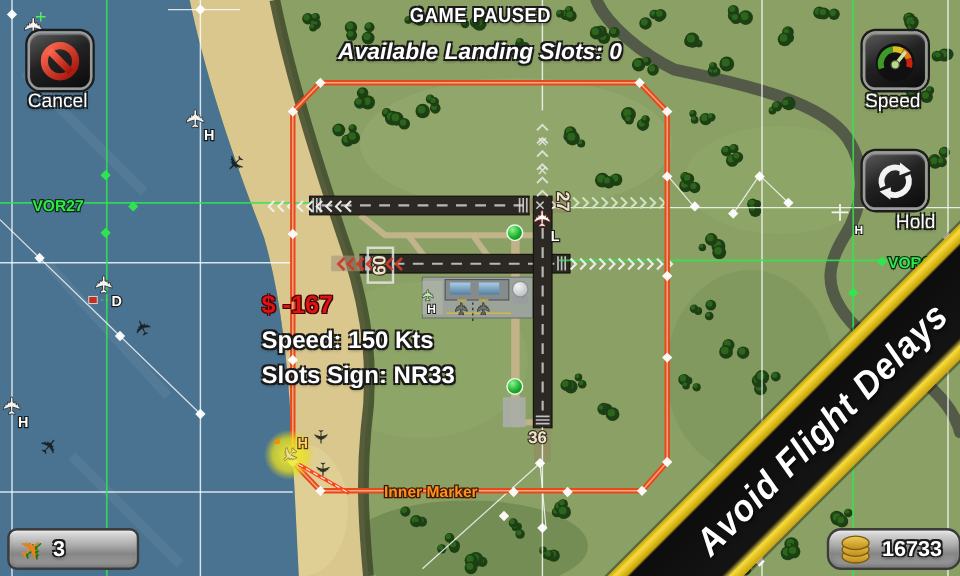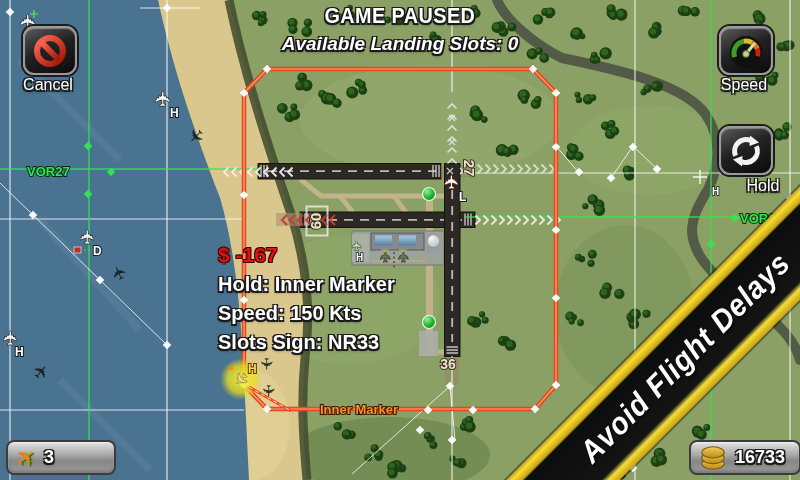--- a/index.html
+++ b/index.html
@@ -2,21 +2,21 @@
 <html><head>
 <meta charset="utf-8">
 <style>
   html,body{margin:0;padding:0;background:#111;}
   #screen{position:relative;width:800px;height:480px;overflow:hidden;
     font-family:"Liberation Sans",sans-serif;background:#4a7391;}
   #map{position:absolute;left:0;top:0;z-index:0;}
   .ol{color:#fff;text-shadow:-1.5px -1.5px 0 #1a1a1a,1.5px -1.5px 0 #1a1a1a,
       -1.5px 1.5px 0 #1a1a1a,1.5px 1.5px 0 #1a1a1a,0 2px 3px rgba(0,0,0,.55);}
   .hud{position:absolute;z-index:2;}
-  #title{left:0;right:0;top:3px;text-align:center;font-size:22px;font-weight:bold;}
+  #title{left:0;right:0;top:3px;text-align:center;font-size:17px;font-weight:bold;}
   #title span{display:inline-block;transform:scaleX(.9);letter-spacing:.5px;}
   #subtitle{left:0;right:0;top:33px;text-align:center;font-size:19px;font-weight:bold;font-style:italic;}
   .game-btn{position:absolute;z-index:3;width:50px;height:45px;border-radius:11px;
     background:linear-gradient(155deg,#5a5a5a 0%,#222 45%,#0b0b0b 100%);
     border:2px solid #9a9a9a;box-shadow:0 0 0 2px #1c1c1c, inset 0 1px 1px rgba(255,255,255,.35);
     display:flex;align-items:center;justify-content:center;cursor:pointer;}
   .btn-label{position:absolute;z-index:3;font-size:16px;font-weight:normal;text-align:center;width:90px;}
   #info{left:218px;top:243px;z-index:2;}
   #info .cost{font-size:21px;font-weight:bold;color:#e01212;
     text-shadow:-1px -1px 0 #3a0505,1px -1px 0 #3a0505,-1px 1px 0 #3a0505,1px 1px 0 #3a0505;}
@@ -710,31 +710,30 @@
       <path d="M7.6,22.8 A11.5,11.5 0 0 1 22.9,7.6" fill="none" stroke="#f2f2f2" stroke-width="5"></path>
       <polygon points="22,2.5 31,9.5 21.5,13" fill="#f2f2f2"></polygon>
       <path d="M28.4,13.2 A11.5,11.5 0 0 1 13.1,28.4" fill="none" stroke="#f2f2f2" stroke-width="5"></path>
       <polygon points="14,33.5 5,26.5 14.5,23" fill="#f2f2f2"></polygon>
     </svg>
   </div>
   <div class="btn-label ol" style="left:718px;top:177px;">Hold</div>
 
   <div id="info" class="hud">
     <div class="cost">$ -167</div>
-    <div class="line ol">Hold: Inner Marker</div>
     <div class="line ol">Speed: 150 Kts</div>
     <div class="line ol">Slots Sign: NR33</div>
   </div>
 
   <div class="badge" style="left:6px;top:440px;">
     <span id="plane-badge-icon">✈</span>
     <span class="num ol">3</span>
   </div>
 
-  <div class="badge" style="left:689px;top:440px;width:92px;">
+  <div class="badge" style="left:689px;top:440px;width:92px;border-radius:12px;">
     <svg width="28" height="26" viewBox="0 0 30 26">
       <defs>
           <linearGradient id="coin" x1="0" y1="0" x2="0" y2="1">
         <stop offset="0" stop-color="#f0cc58"></stop>
             <stop offset="1" stop-color="#c08b18"></stop>
           </linearGradient>
         </defs>
       <ellipse cx="15" cy="19" rx="12" ry="6" fill="url(#coin)" stroke="#7a5c10" stroke-width="1.2"></ellipse>
       <ellipse cx="15" cy="13" rx="12" ry="6" fill="url(#coin)" stroke="#7a5c10" stroke-width="1.2"></ellipse>
       <ellipse cx="15" cy="7" rx="12" ry="6" fill="url(#coin)" stroke="#7a5c10" stroke-width="1.2"></ellipse>

